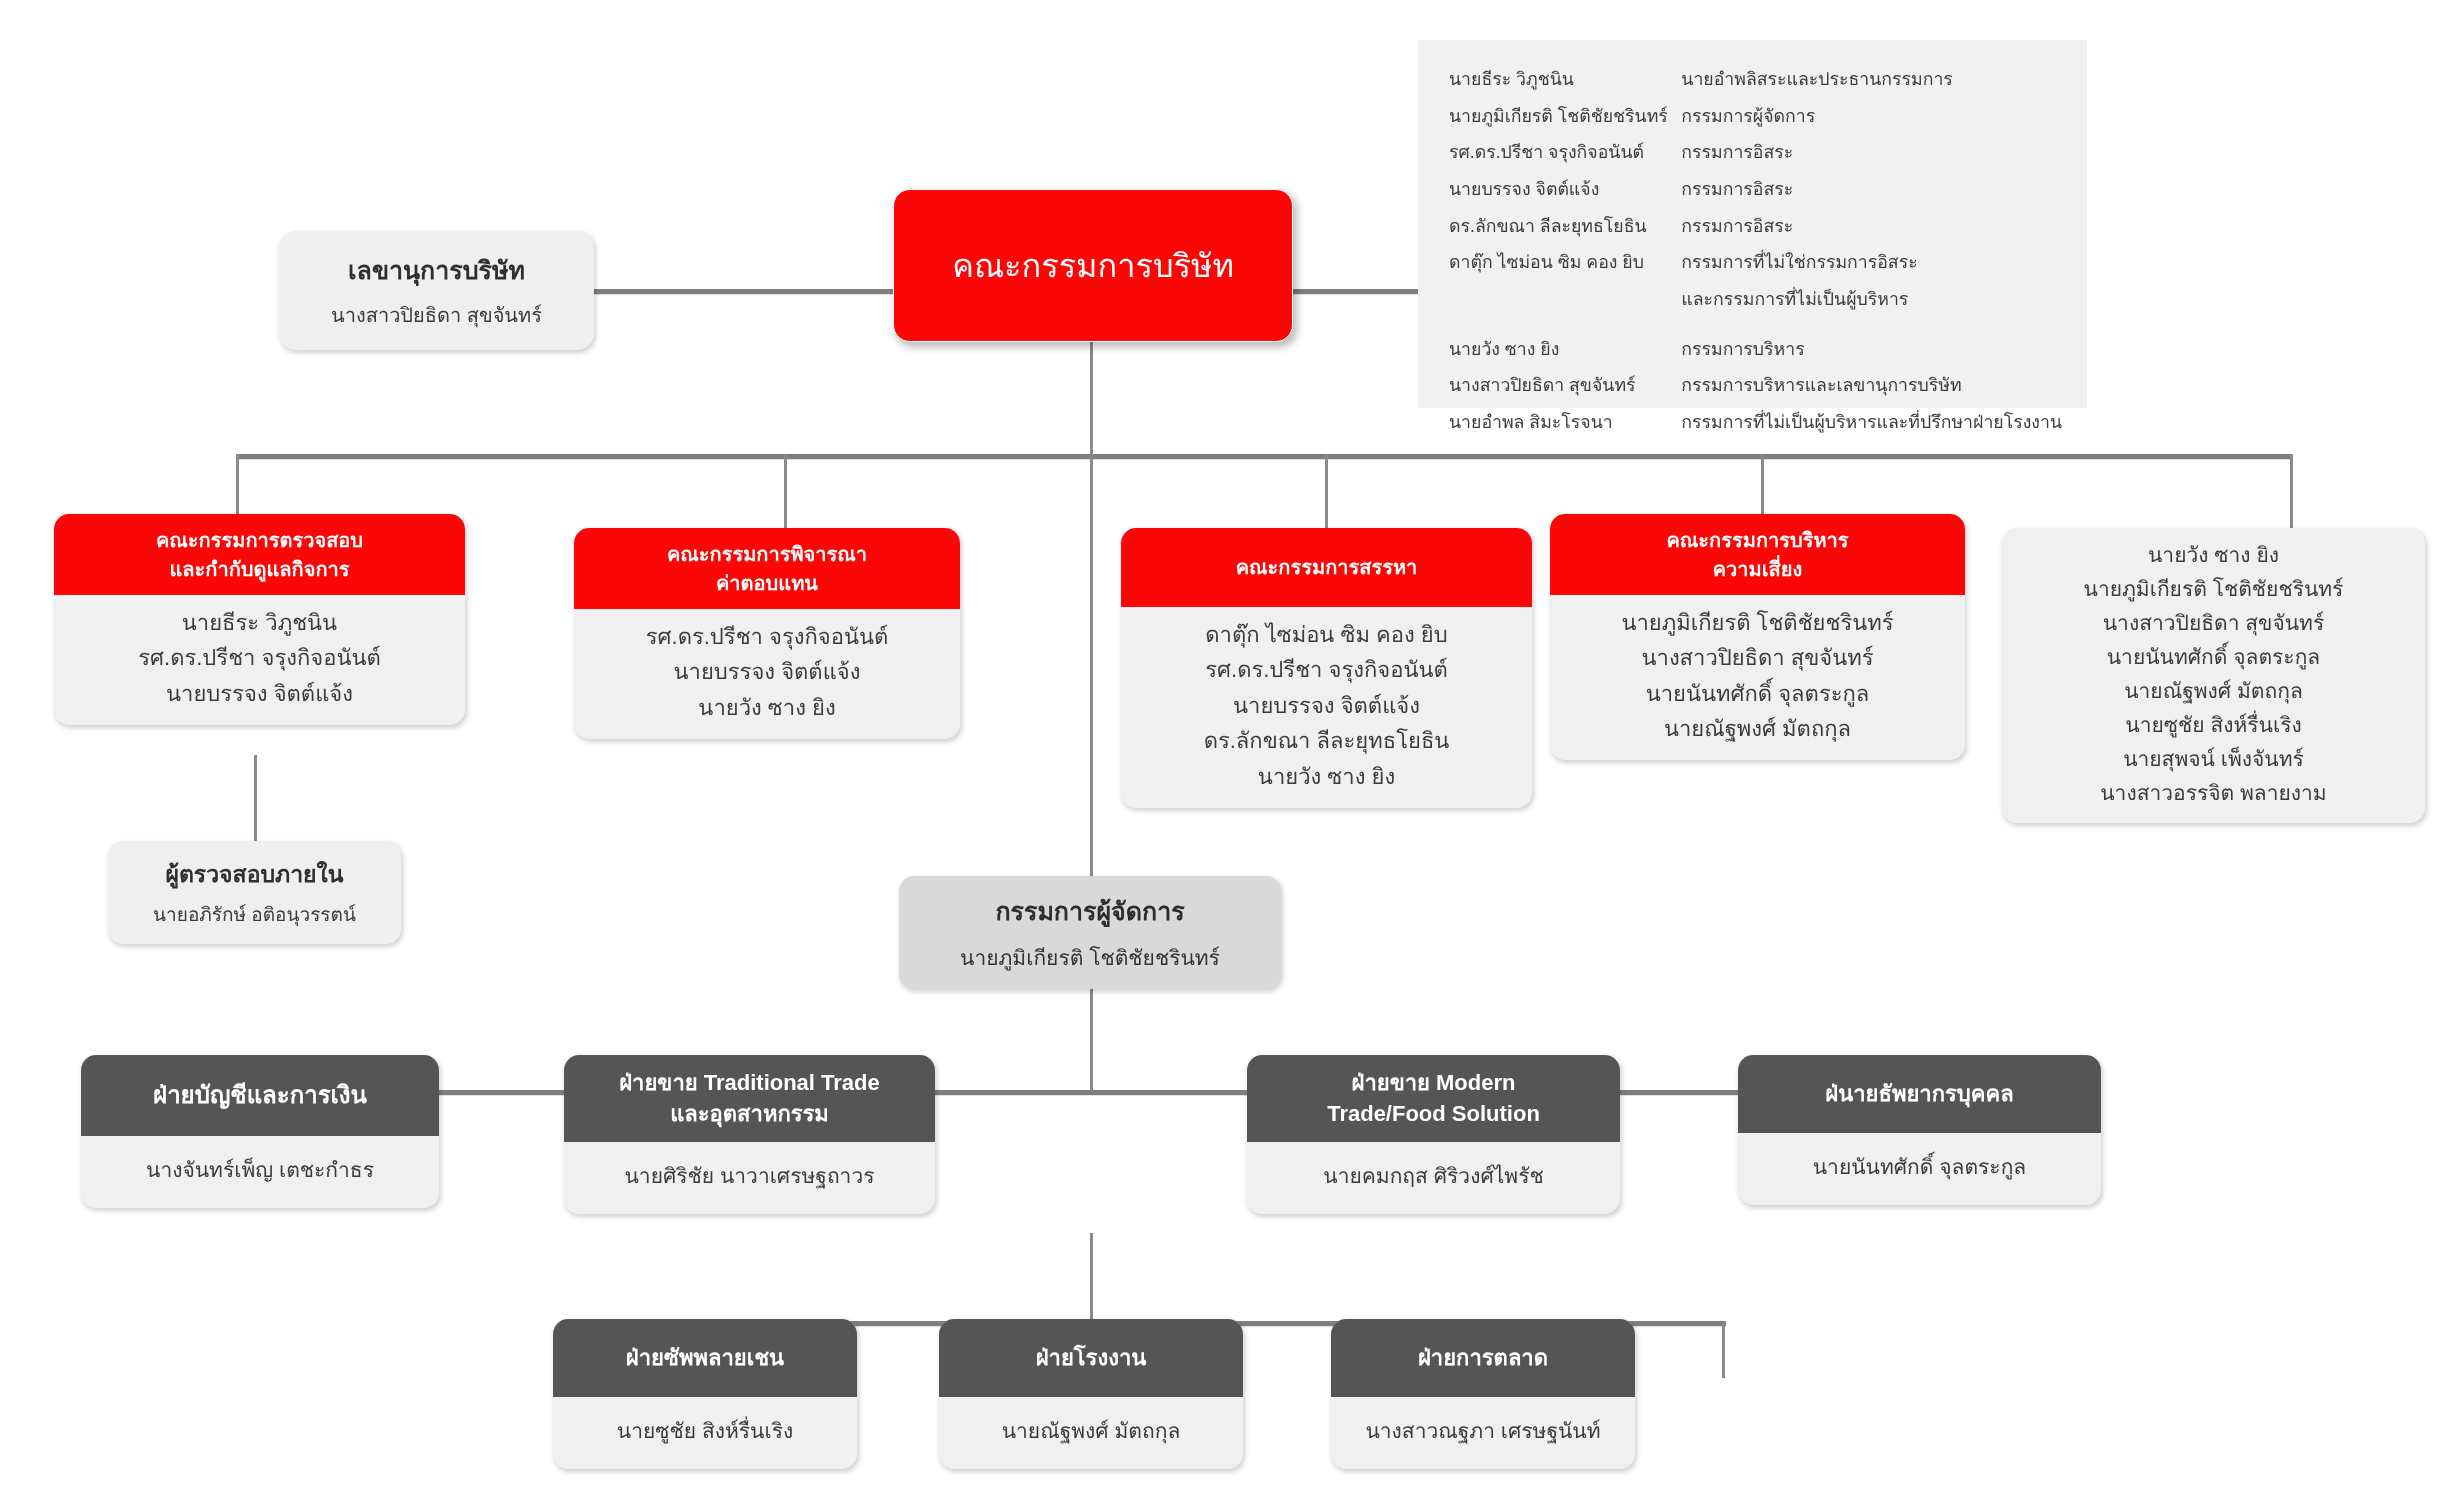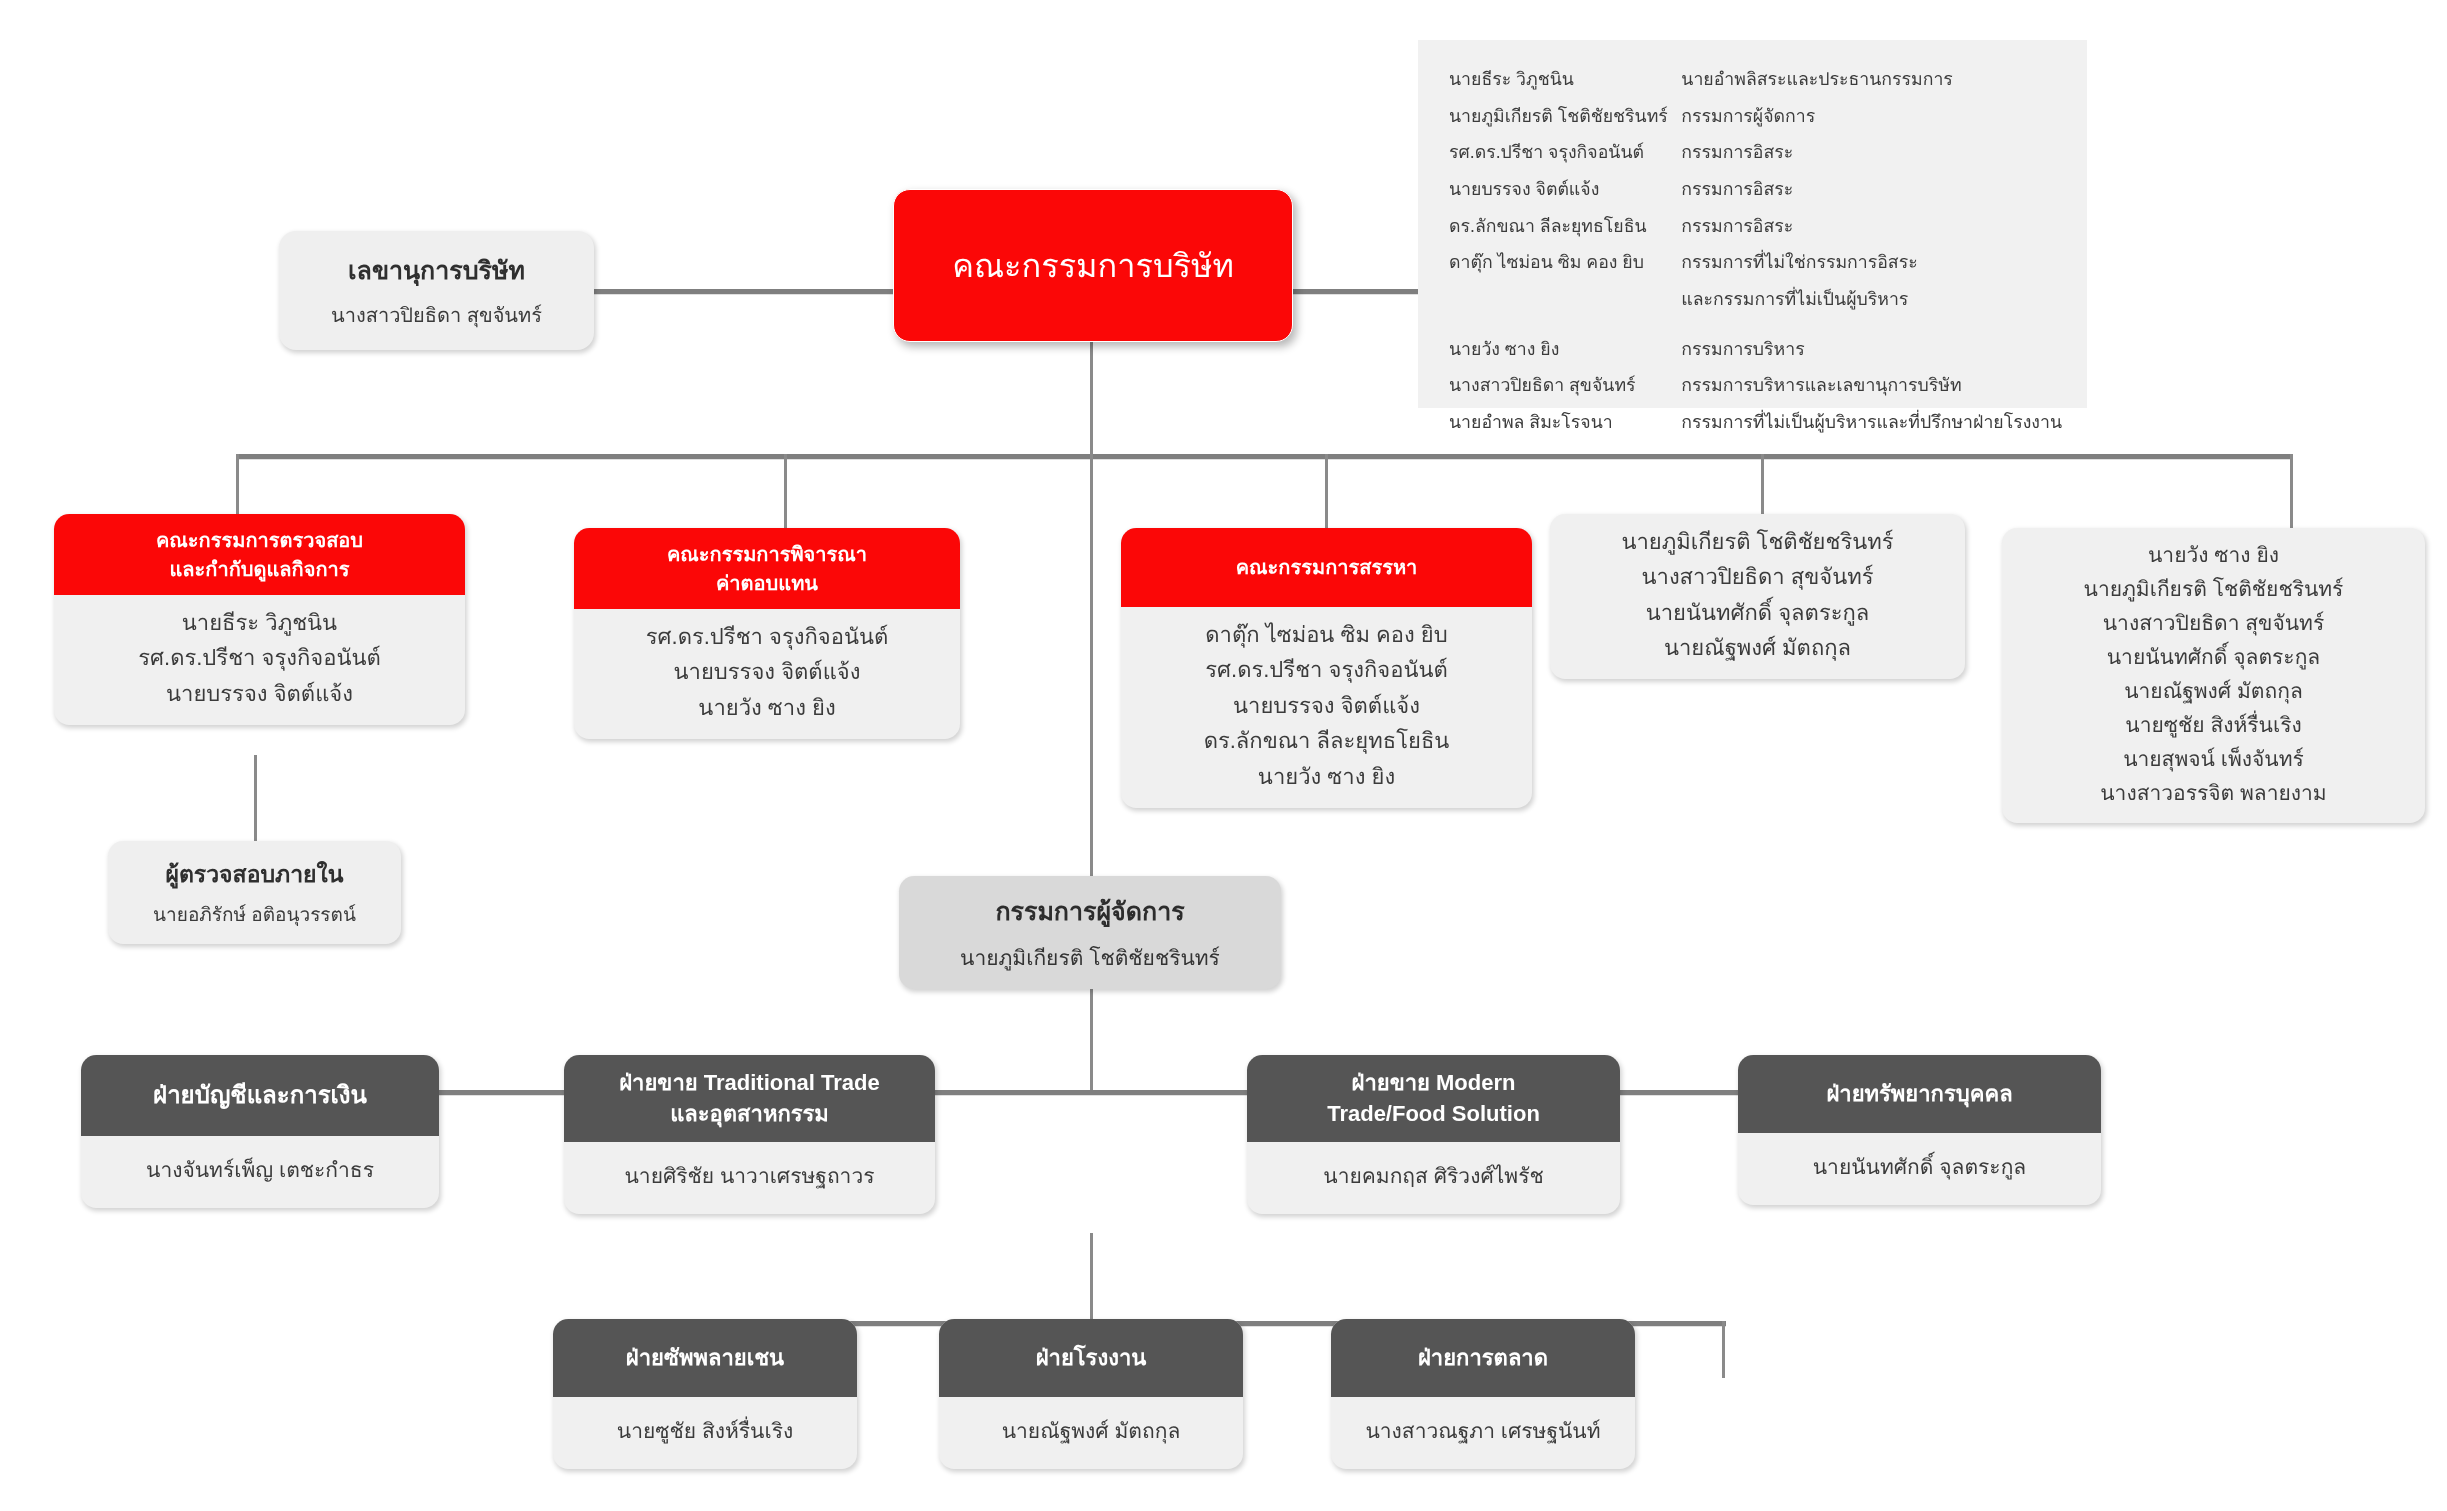--- a/index.html
+++ b/index.html
@@ -238,20 +238,24 @@
         </div>
         <div class="bd" style="font-size: 22px;">
           <span class="nm">ดาตุ๊ก ไซม่อน ซิม คอง ยิบ</span>
           <span class="nm">รศ.ดร.ปรีชา จรุงกิจอนันต์</span>
           <span class="nm">นายบรรจง จิตต์แจ้ง</span>
           <span class="nm">ดร.ลักขณา ลีละยุทธโยธิน</span>
           <span class="nm">นายวัง ซาง ยิง</span>
         </div>
       </div>
       <div class="box red" style="left: 1550px; top: 514px; width: 415px;">
+        <div class="hd" style="font-size: 20px;">
+          <div>คณะกรรมการบริหาร</div>
+          <div>ความเสี่ยง</div>
+        </div>
         <div class="bd" style="font-size: 22px;">
           <span class="nm">นายภูมิเกียรติ โชติชัยชรินทร์</span>
           <span class="nm">นางสาวปิยธิดา สุขจันทร์</span>
           <span class="nm">นายนันทศักดิ์ จุลตระกูล</span>
           <span class="nm">นายณัฐพงศ์ มัตถกุล</span>
         </div>
       </div>
       <div class="box red" style="left: 2002px; top: 528px; width: 423px;">
         <div class="bd" style="font-size: 21px;">
           <span class="nm">นายวัง ซาง ยิง</span>
@@ -292,21 +296,21 @@
       </div>
       <div class="box gray" style="left: 1247px; top: 1055px; width: 373px;">
         <div class="hd" style="font-size: 22px;">
           <div>ฝ่ายขาย Modern</div>
           <div>Trade/Food Solution</div>
         </div>
         <div class="bd" style="font-size: 21px; padding: 17px 9.6px 21px;">นายคมกฤส ศิริวงศ์ไพรัช</div>
       </div>
       <div class="box gray" style="left: 1738px; top: 1055px; width: 363px;">
         <div class="hd" style="font-size: 22px; padding: 23px 9.6px;">
-          <div>ฝ่ายทรัพยากรบุคคล</div>
+          <div>ฝ่นายธัพยากรบุคคล</div>
         </div>
         <div class="bd" style="font-size: 21px; padding: 17px 9.6px 21px;">นายนันทศักดิ์ จุลตระกูล</div>
       </div>
       <div class="box gray" style="left: 553px; top: 1319px; width: 304px;">
         <div class="hd" style="font-size: 22px; padding: 23px 9.6px;">
           <div>ฝ่ายซัพพลายเชน</div>
         </div>
         <div class="bd" style="font-size: 21px; padding: 17px 9.6px 21px;">นายซูชัย สิงห์รื่นเริง</div>
       </div>
       <div class="box gray" style="left: 939px; top: 1319px; width: 304px;">

